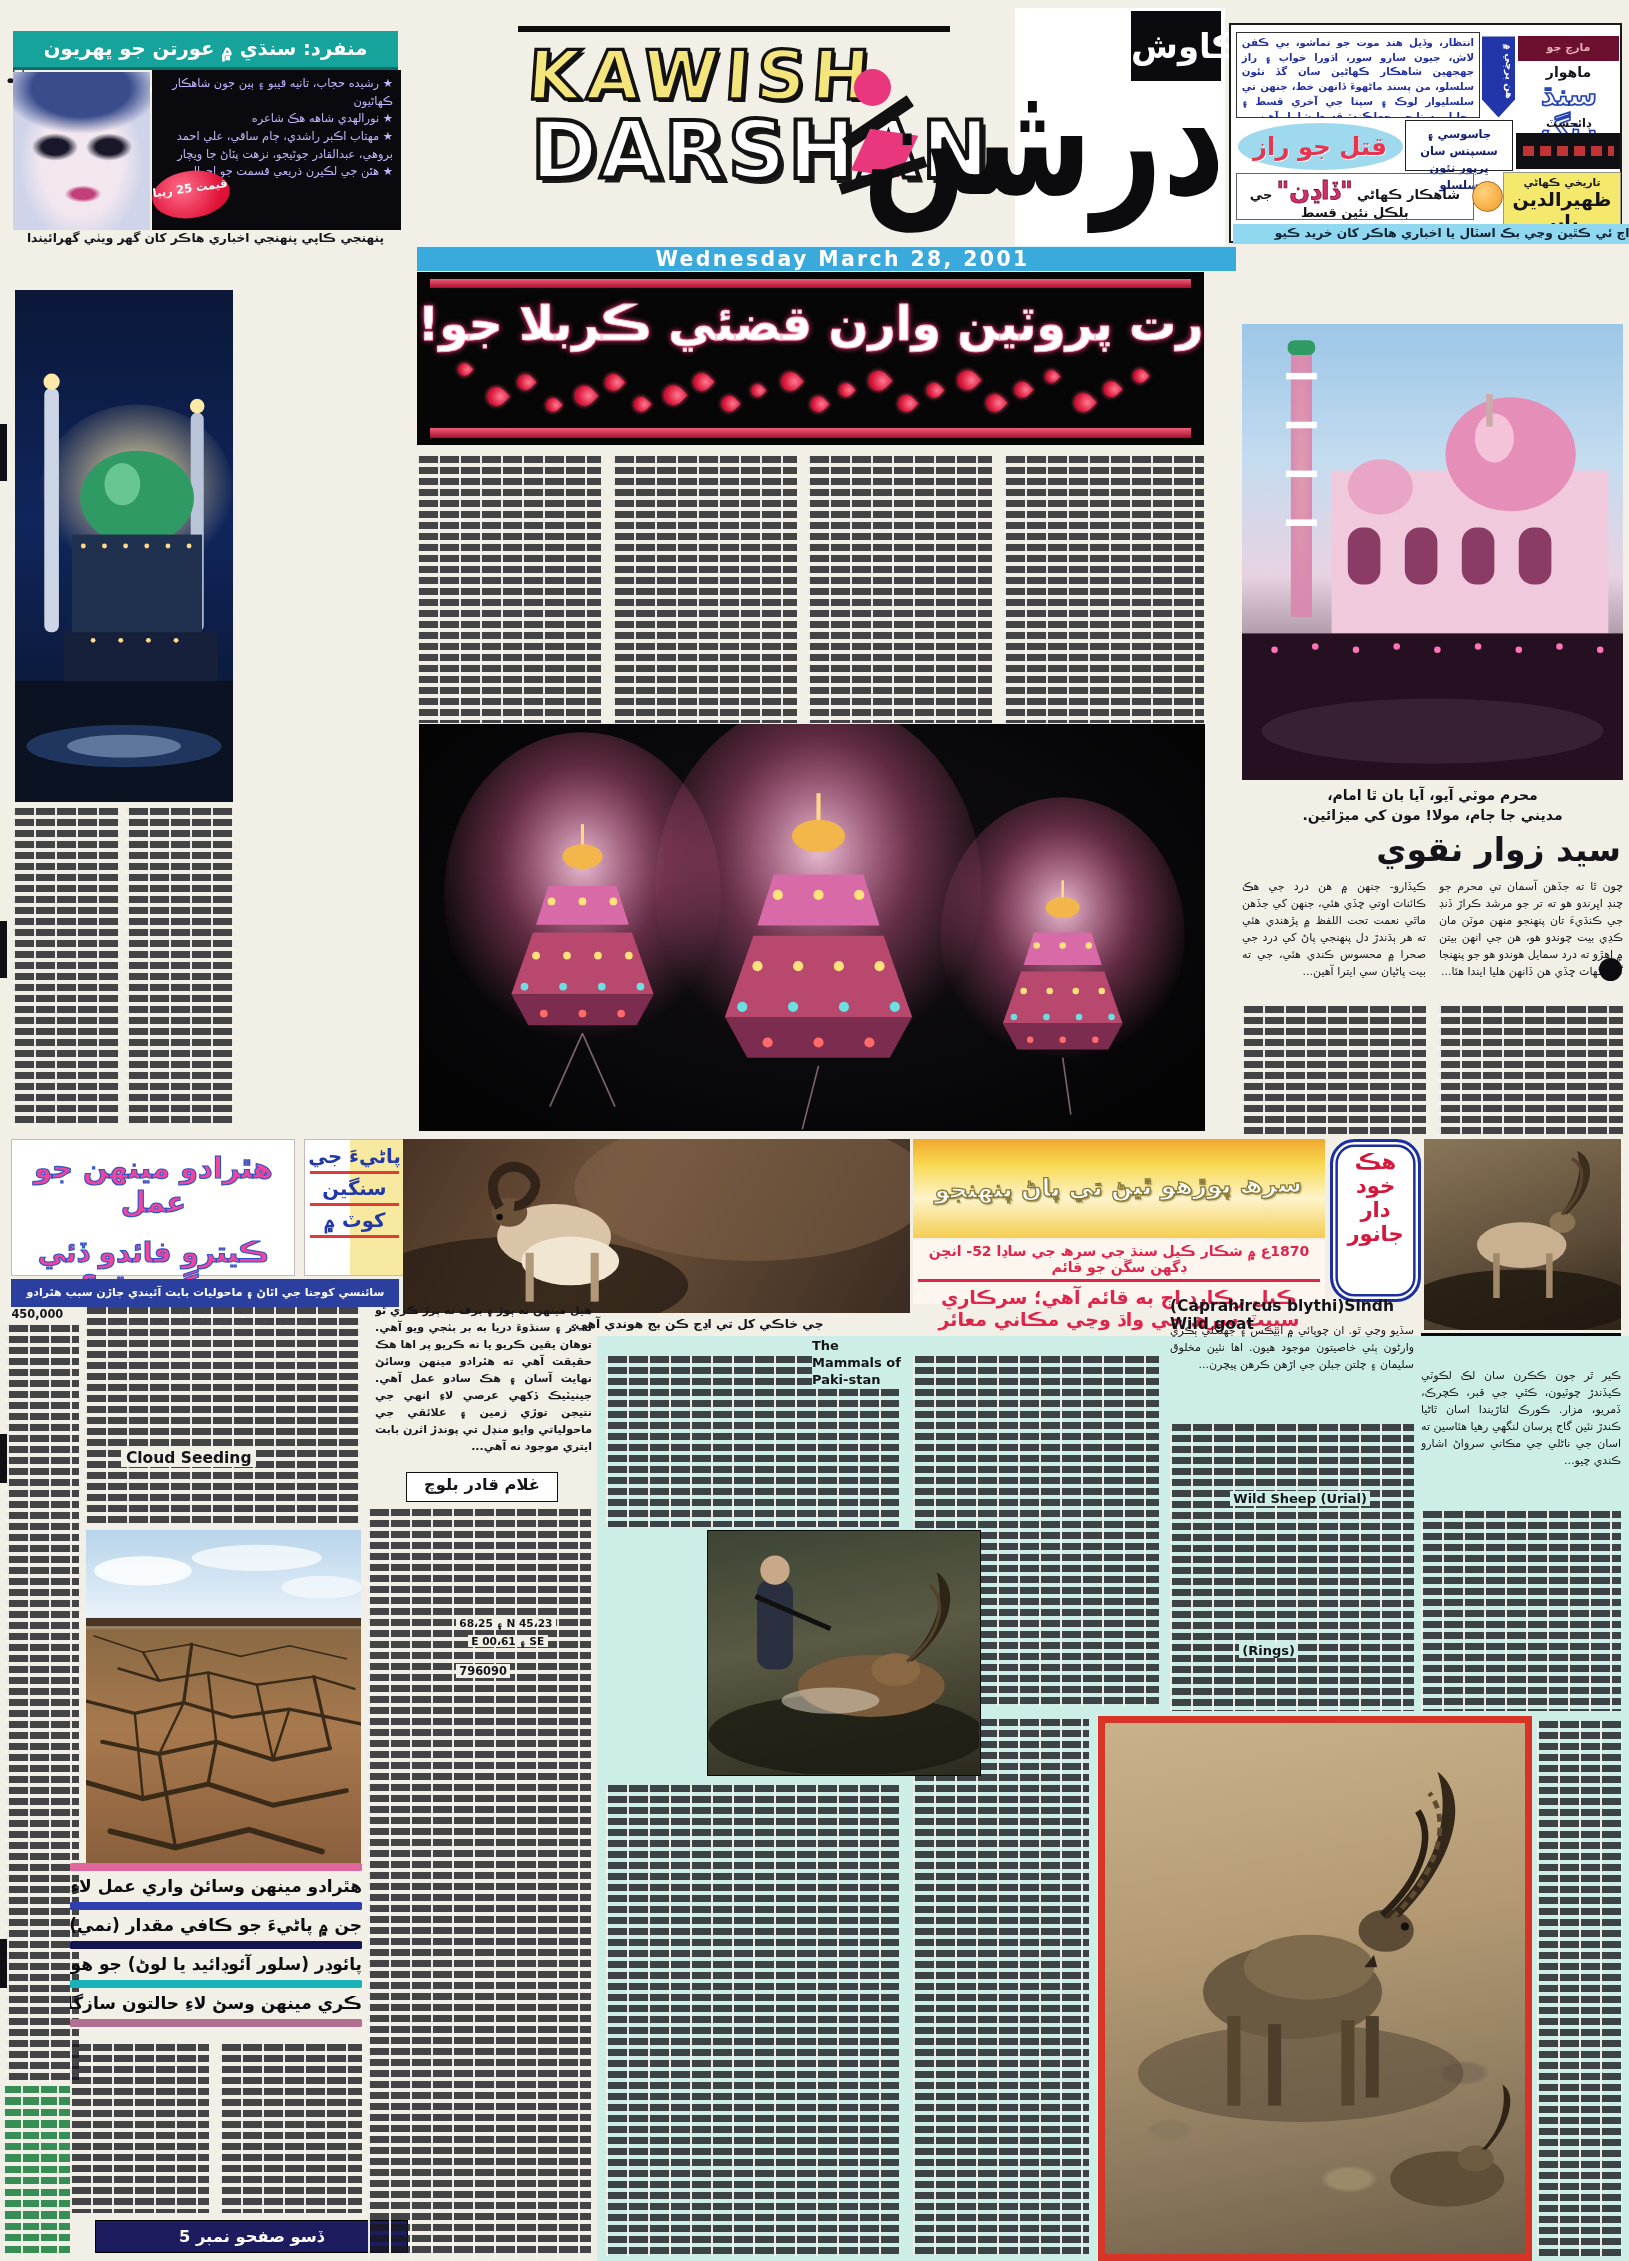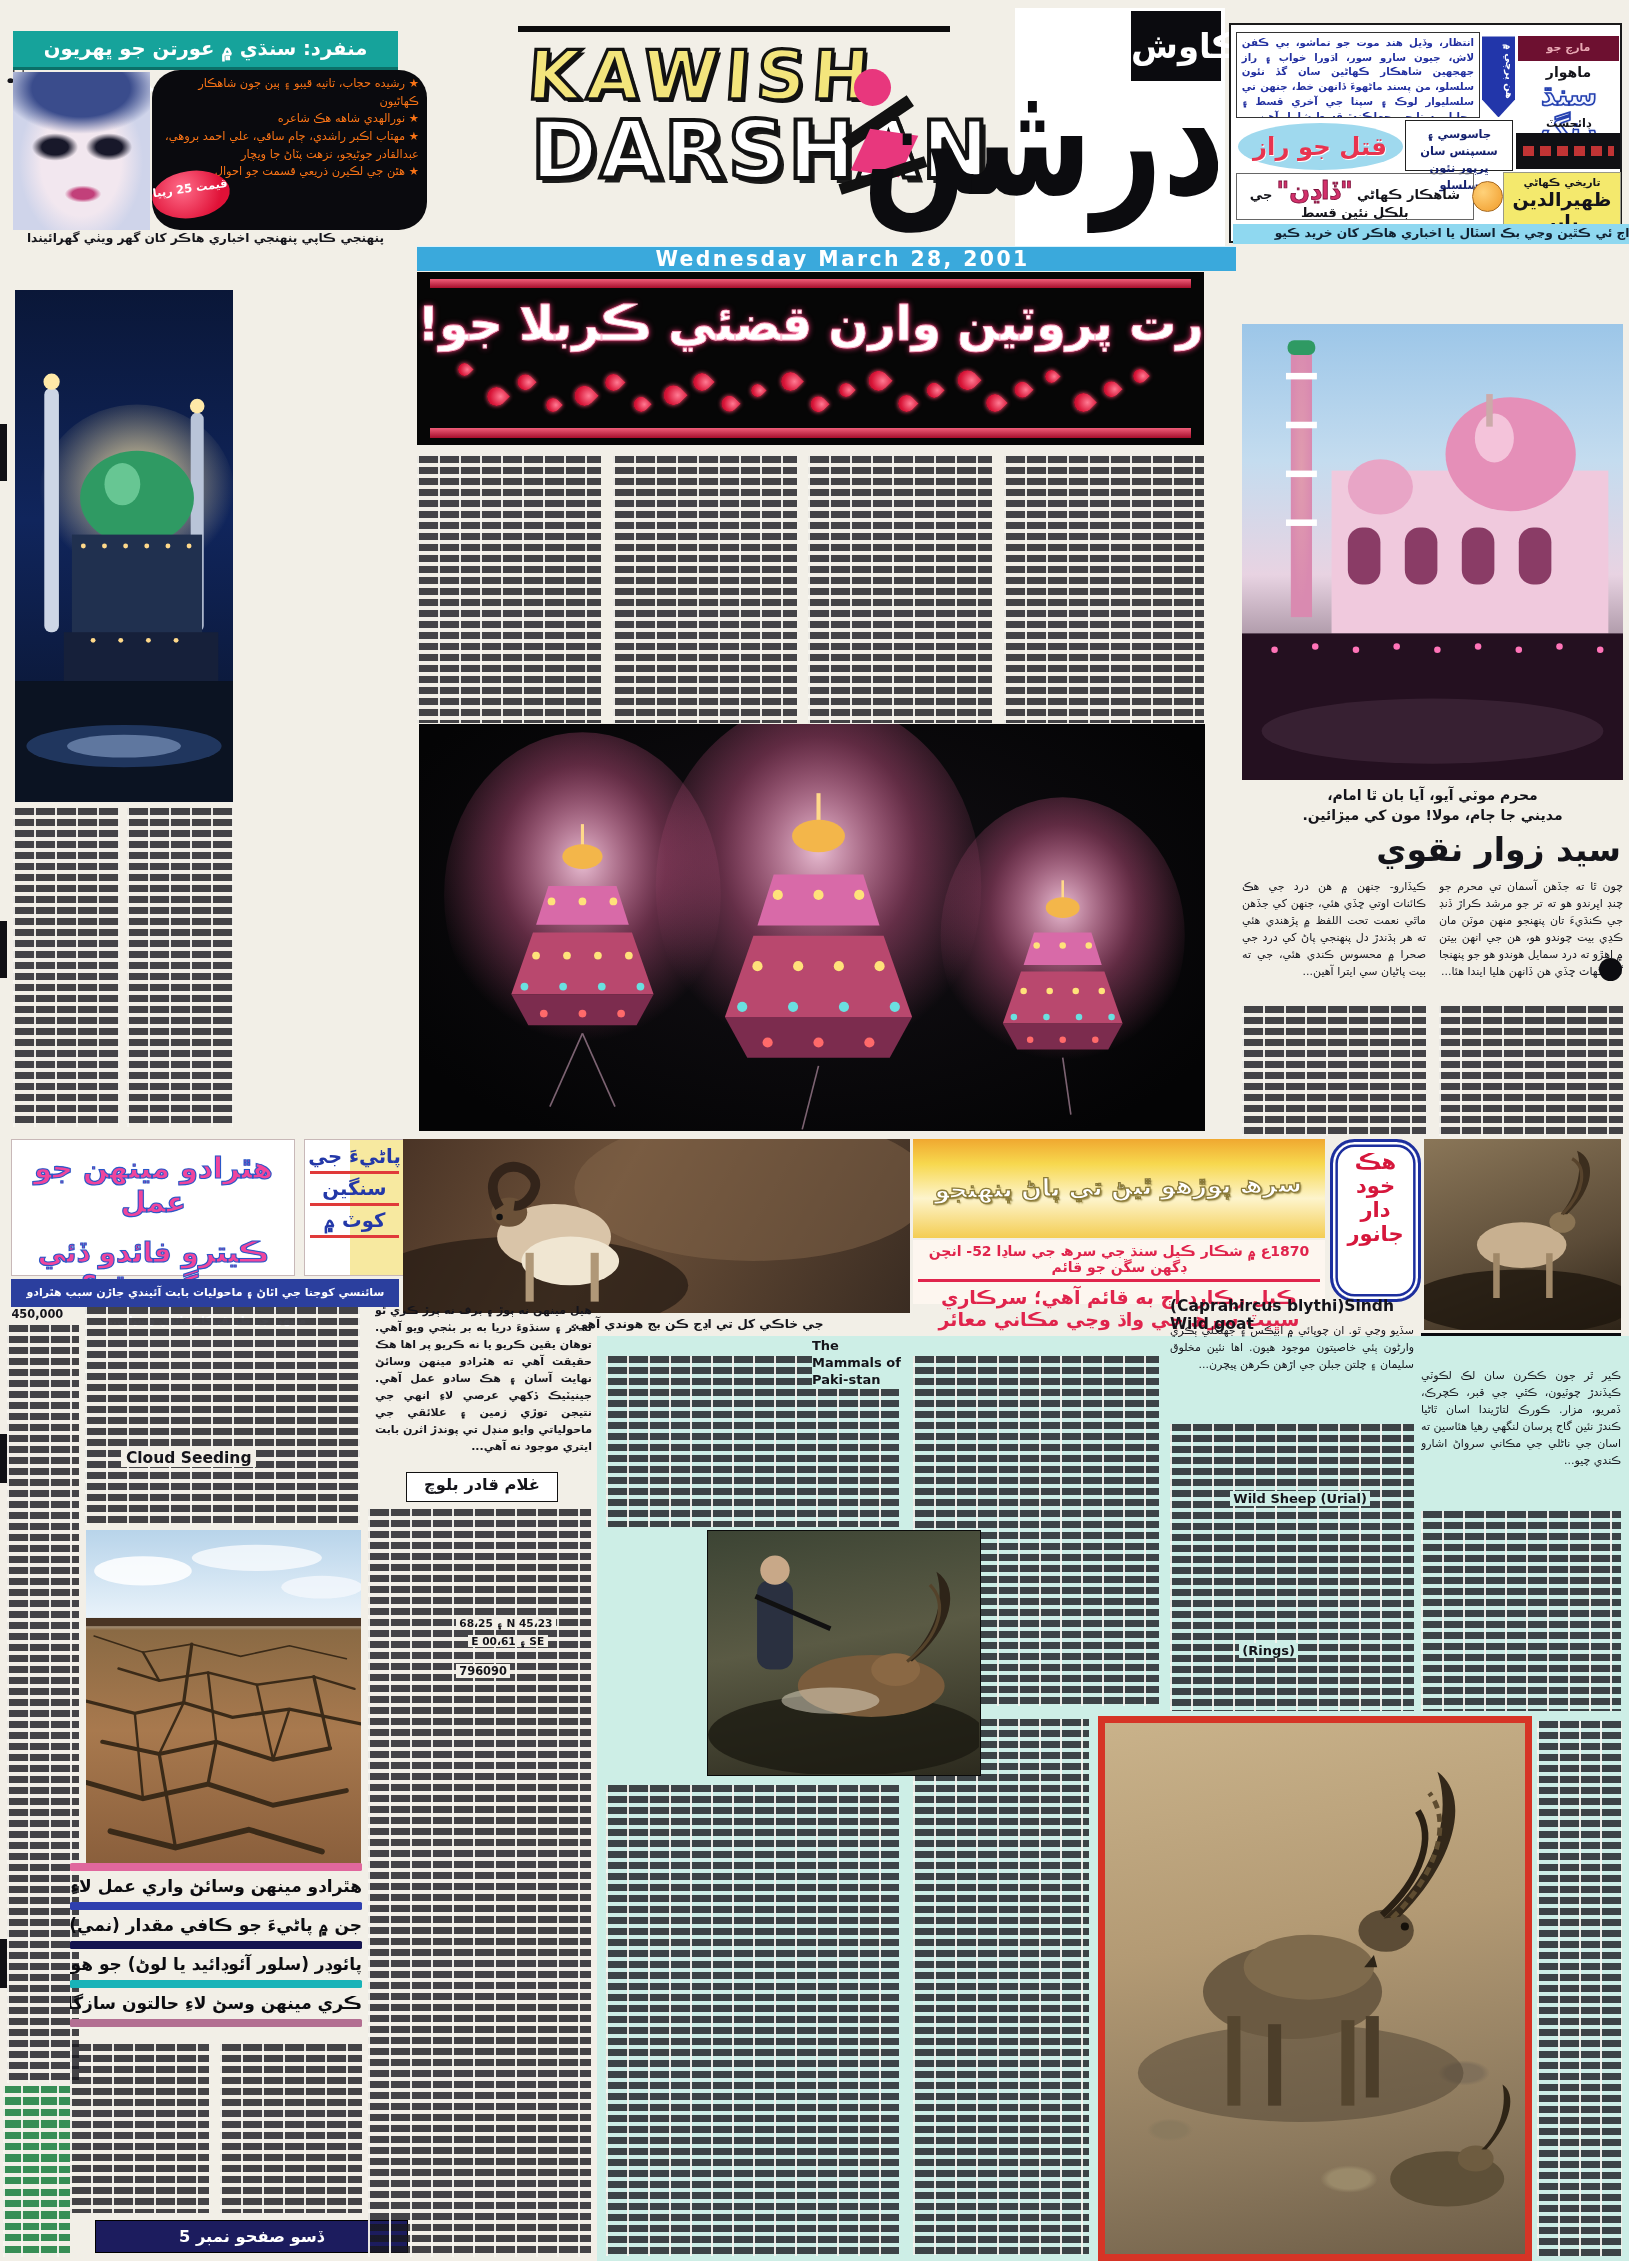--- a/index.html
+++ b/index.html
@@ -28,21 +28,21 @@
 </style>
 </head>
 <body>
 
 <div class="page">
 
   <div class="abs" style="left:1.6px;top:54px;font-size:31px;">♫</div>
 
   <div class="abs rtl c" style="left:13px;top:31px;width:385px;height:36px;background:#16a39b;color:#fff;font-size:19.6px;font-weight:900;line-height:36px;border-bottom:3.3px solid #0b6f68;"><span>منفرد: سنڌي ۾ عورتن جو ڀهريون مڪمل مئگزين</span></div>
 
-  <div class="abs" style="left:152px;top:70px;width:275px;height:160px;background:#0a0a0e;color:#f97316;padding:4.9px 8.1px;box-sizing:border-box;border-radius:28px;">
+  <div class="abs" style="left:152px;top:70px;width:249px;height:160px;background:#0a0a0e;color:#c4b5fd;padding:4.9px 8.1px;box-sizing:border-box;">
     <div class="rtl" style="font-size:11.4px;line-height:1.55;">★ رشيده حجاب، تانيه قيبو ۽ ٻين جون شاهڪار ڪهاڻيون</div>
     <div class="rtl" style="font-size:11.4px;line-height:1.55;">★ نورالهدي شاهه هڪ شاعره</div>
     <div class="rtl" style="font-size:11.4px;line-height:1.55;">★ مهتاب اڪبر راشدي، ڄام ساقي، علي احمد بروهي، عبدالقادر جوڻيجو، نزهت پٽاڻ جا ويچار</div>
     <div class="rtl" style="font-size:11.4px;line-height:1.55;">★ هٿن جي لڪيرن ذريعي قسمت جو احوال</div>
   </div>
 
   <div class="abs photo" style="left:13px;top:72px;width:137px;height:158px;
        background:
         radial-gradient(33px 19.6px at 42px 75px, #18182a 40%, rgba(30,30,60,0) 70%),
         radial-gradient(33px 19.6px at 96px 75px, #18182a 40%, rgba(30,30,60,0) 70%),

